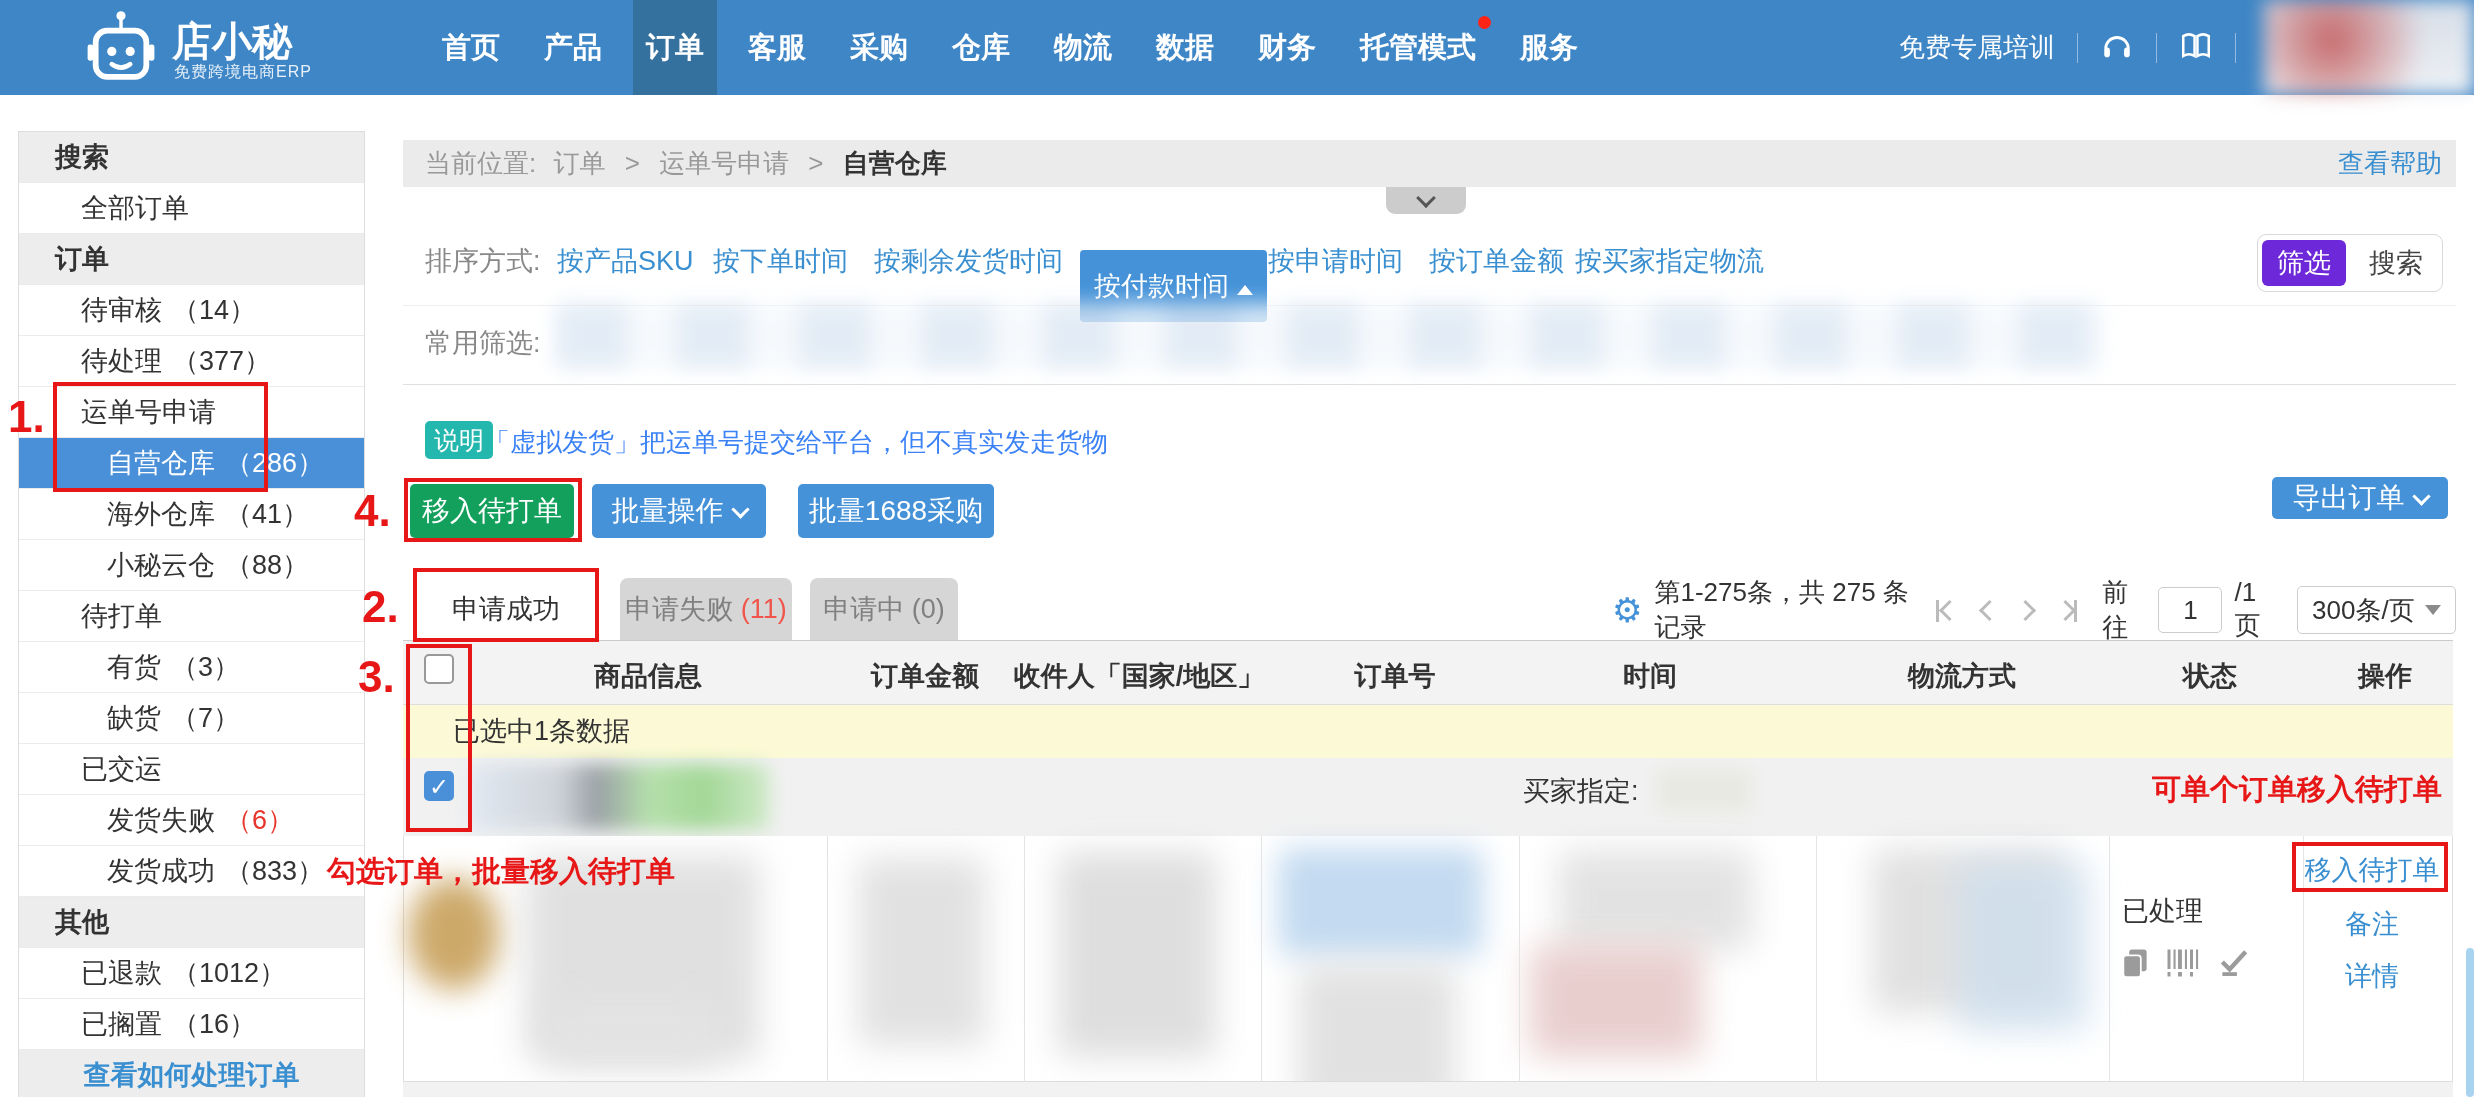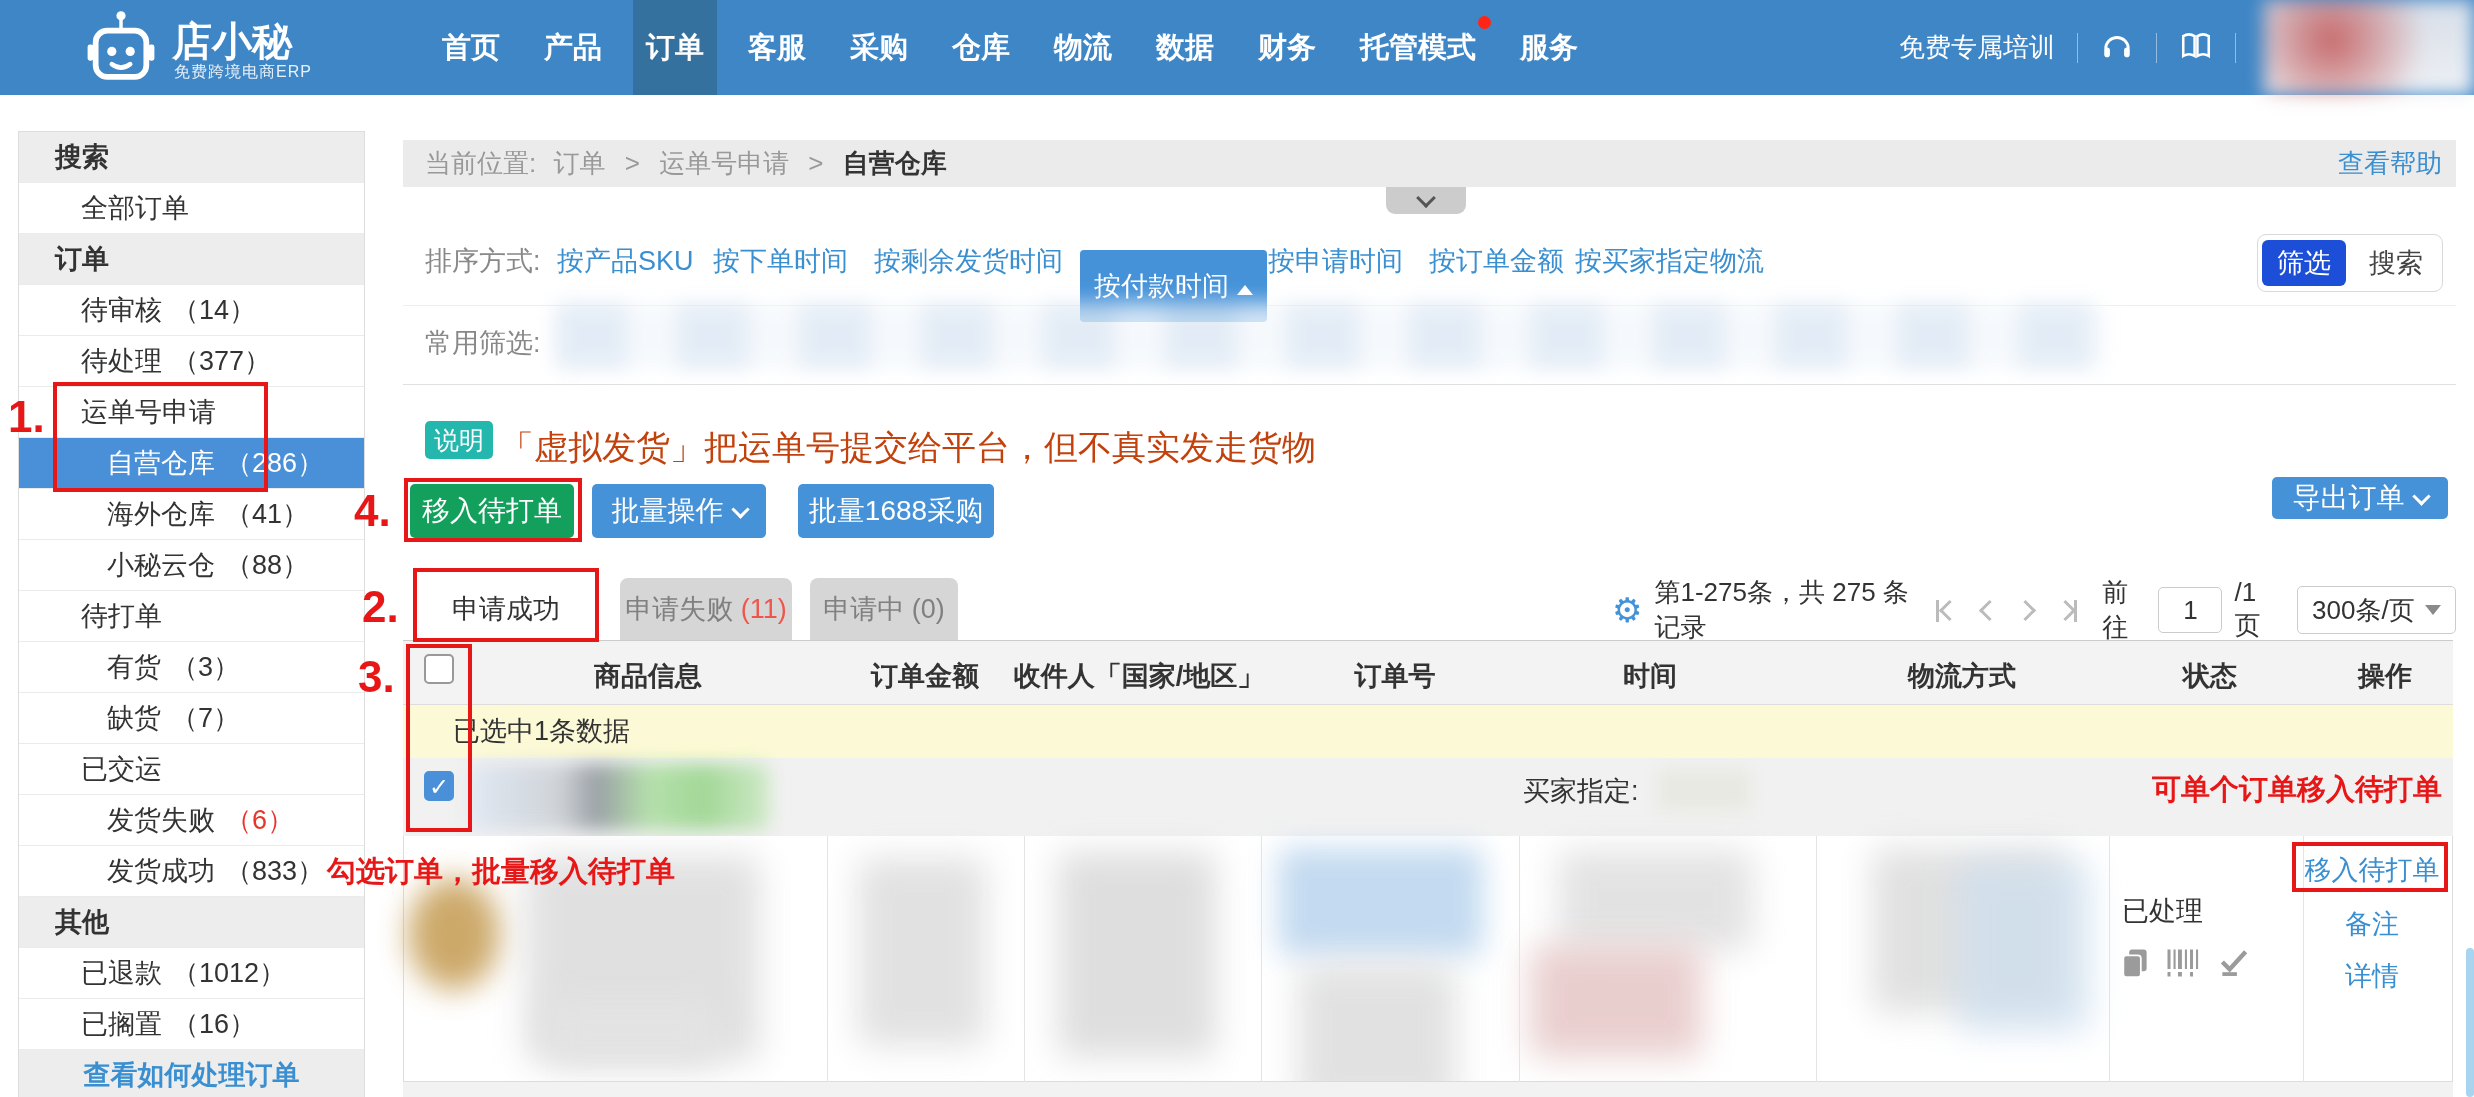--- a/index.html
+++ b/index.html
@@ -40,28 +40,28 @@
   #collapse-tab{position:absolute;left:983px;top:0;width:80px;height:27px;background:#ccc;border-radius:0 0 9px 9px;display:flex;align-items:center;justify-content:center;cursor:pointer;}
   .chev{display:inline-block;width:11px;height:11px;border-top:3px solid currentColor;border-right:3px solid currentColor;transform:rotate(135deg);}
   #collapse-tab .chev{color:#555;margin-top:-6px;}
   .sort-row{position:absolute;left:0;top:28px;width:100%;height:90px;border-bottom:1px solid #eee;}
   .sort-label{position:absolute;left:22px;top:28px;font-size:27px;color:#888;}
   .sort-opt{position:absolute;top:28px;font-size:27px;color:#3a8fd0;cursor:pointer;}
   .sort-opt.active{background:#4592d8;color:#fff;padding:18px 14px;border-radius:4px;top:35px;}
   .tri-up{display:inline-block;width:0;height:0;border-left:8px solid transparent;border-right:8px solid transparent;border-bottom:10px solid #fff;margin-left:8px;}
   #ftoggle{position:absolute;left:1854px;top:19px;width:184px;height:56px;border:1px solid #d9d9d9;border-radius:9px;background:#fff;display:flex;align-items:center;}
   .ft-seg{flex:1;height:46px;line-height:46px;text-align:center;font-size:27px;border-radius:6px;margin:0 4px;cursor:pointer;color:#444;}
-  .ft-seg.on{background:#1d4ed8;color:#fff;}
+  .ft-seg.on{background:#6d28d9;color:#fff;}
   .cf-label{position:absolute;left:22px;top:138px;font-size:27px;color:#888;}
   .cf-blur{position:absolute;left:152px;top:116px;width:1550px;height:66px;border-radius:8px;opacity:.8;
      background:repeating-linear-gradient(90deg,#dde8f4 0 72px,#f4f8fc 72px 122px);filter:blur(10px);}
 
   
   #notice-badge{position:absolute;left:425px;top:421px;width:68px;height:38px;background:#23b7ae;color:#fff;font-size:25px;line-height:38px;text-align:center;border-radius:5px;}
-  #notice-text{position:absolute;left:500px;top:425px;font-size:34px;color:#c2410c;}
+  #notice-text{position:absolute;left:484px;top:425px;font-size:26px;color:#3b82f6;}
 
   
   .btn{display:flex;align-items:center;justify-content:center;gap:10px;border-radius:5px;font-size:28px;color:#fff;cursor:pointer;}
   .btn-green{background:#12a05c;}
   .btn-blue{background:#4592d8;}
   .btn .chev{width:10px;height:10px;border-width:3px;margin-top:-4px;}
 
   
   .tab{position:absolute;height:62px;line-height:62px;text-align:center;font-size:27px;cursor:pointer;}
   .tab-on{background:#fff;color:#333;}

